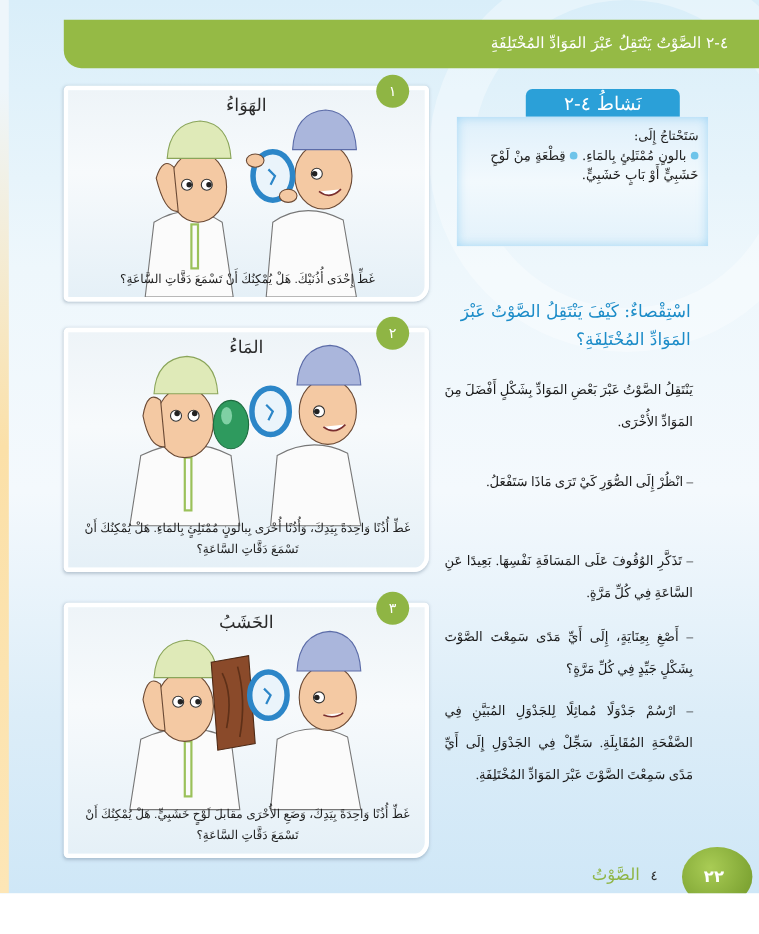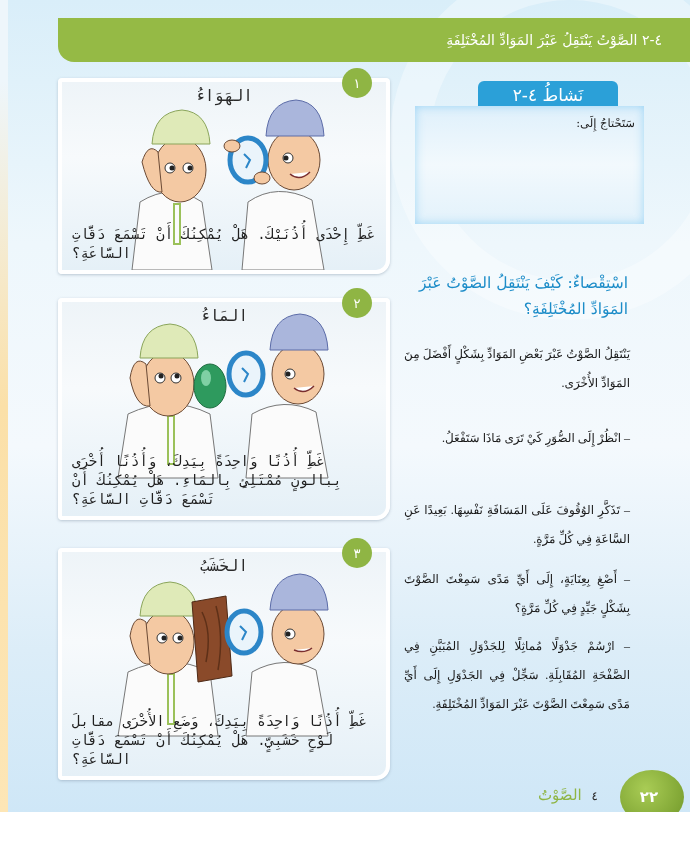--- a/index.html
+++ b/index.html
@@ -40,26 +40,26 @@
   }
   .panel-1 { top: 78px; height: 196px; }
   .panel-2 { top: 298px; height: 222px; }
   .panel-3 { top: 548px; height: 232px; }
   .panel-num {
     position: absolute; right: 14px; top: -14px; width: 30px; height: 30px; border-radius: 50%;
     background: #8fb544; color: #ffffff; font-size: 13px; display: flex; align-items: center; justify-content: center;
   }
   .panel-label {
     position: absolute; left: 0; right: 0; text-align: center; top: 4px;
-    font-family: Liberation Mono, monospace; font-size: 16px; color: #2a2a2a; direction: rtl;
+    font-family: Liberation Sans, sans-serif; font-size: 16px; color: #2a2a2a; direction: rtl;
   }
   .panel-caption {
     position: absolute; left: 10px; right: 8px; bottom: 6px;
-    font-family: Liberation Mono, monospace; font-size: 14px; line-height: 19px;
-    color: #1f1f1f; direction: rtl; text-align: left;
+    font-family: Liberation Sans, sans-serif; font-size: 11px; line-height: 19px;
+    color: #1f1f1f; direction: rtl; text-align: center;
   }
   .illus { position: absolute; left: 0; top: 0; width: 100%; height: 100%; }
 
   
   .activity-tab {
     position: absolute; left: 478px; top: 81px; width: 140px; height: 27px;
     background: #2ba0d8; border-radius: 6px 6px 0 0;
     display: flex; align-items: center; justify-content: center;
   }
   .activity-tab-text { color: #ffffff; font-size: 17px; direction: rtl; }
@@ -197,20 +197,21 @@
     <div class="panel-label">الخَشَبُ</div>
     <div class="panel-caption">غَطِّ أُذُنًا وَاحِدَةً بِيَدِكَ، وَضَعِ الأُخْرَى مقابلَ لَوْحٍ خَشَبِيٍّ. هَلْ يُمْكِنُكَ أَنْ تَسْمَعَ دَقَّاتِ السَّاعَةِ؟</div>
   </div>
 
   <div class="activity-tab">
     <span class="activity-tab-text">نَشاطُ ٤-٢</span>
   </div>
   <div class="activity-box">
     <div class="activity-head">سَتَحْتاجُ إِلَى:</div>
     <div class="activity-items">
+      <div><span class="bullet"></span><span>بالونٍ مُمْتَلِئٍ بِالمَاءِ.</span> <span class="bullet"></span><span>قِطْعَةٍ مِنْ لَوْحٍ خَشَبِيٍّ أَوْ بَابٍ خَشَبِيٍّ.</span></div>
     </div>
   </div>
 
   <div class="inquiry">اسْتِقْصاءٌ: كَيْفَ يَنْتَقِلُ الصَّوْتُ عَبْرَ المَوَادِّ المُخْتَلِفَةِ؟</div>
 
   <div class="body-block b1">يَنْتَقِلُ الصَّوْتُ عَبْرَ بَعْضِ المَوَادِّ بِشَكْلٍ أَفْضَلَ مِنَ المَوَادِّ الأُخْرَى.</div>
   <div class="body-block b3">– تَذَكَّرِ الوُقُوفَ عَلَى المَسَافَةِ نَفْسِهَا. بَعِيدًا عَنِ السَّاعَةِ فِي كُلِّ مَرَّةٍ.</div>
   <div class="body-block b2">– انْظُرْ إِلَى الصُّوَرِ كَيْ تَرَى مَاذَا سَتَفْعَلُ.</div>
   <div class="body-block b4">– أَصْغِ بِعِنَايَةٍ، إِلَى أَيِّ مَدًى سَمِعْتَ الصَّوْتَ بِشَكْلٍ جَيِّدٍ فِي كُلِّ مَرَّةٍ؟</div>
   <div class="body-block b5">– ارْسُمْ جَدْوَلًا مُماثِلًا لِلجَدْوَلِ المُبَيَّنِ فِي الصَّفْحَةِ المُقَابِلَةِ. سَجِّلْ فِي الجَدْوَلِ إِلَى أَيِّ مَدًى سَمِعْتَ الصَّوْتَ عَبْرَ المَوَادِّ المُخْتَلِفَةِ.</div>

